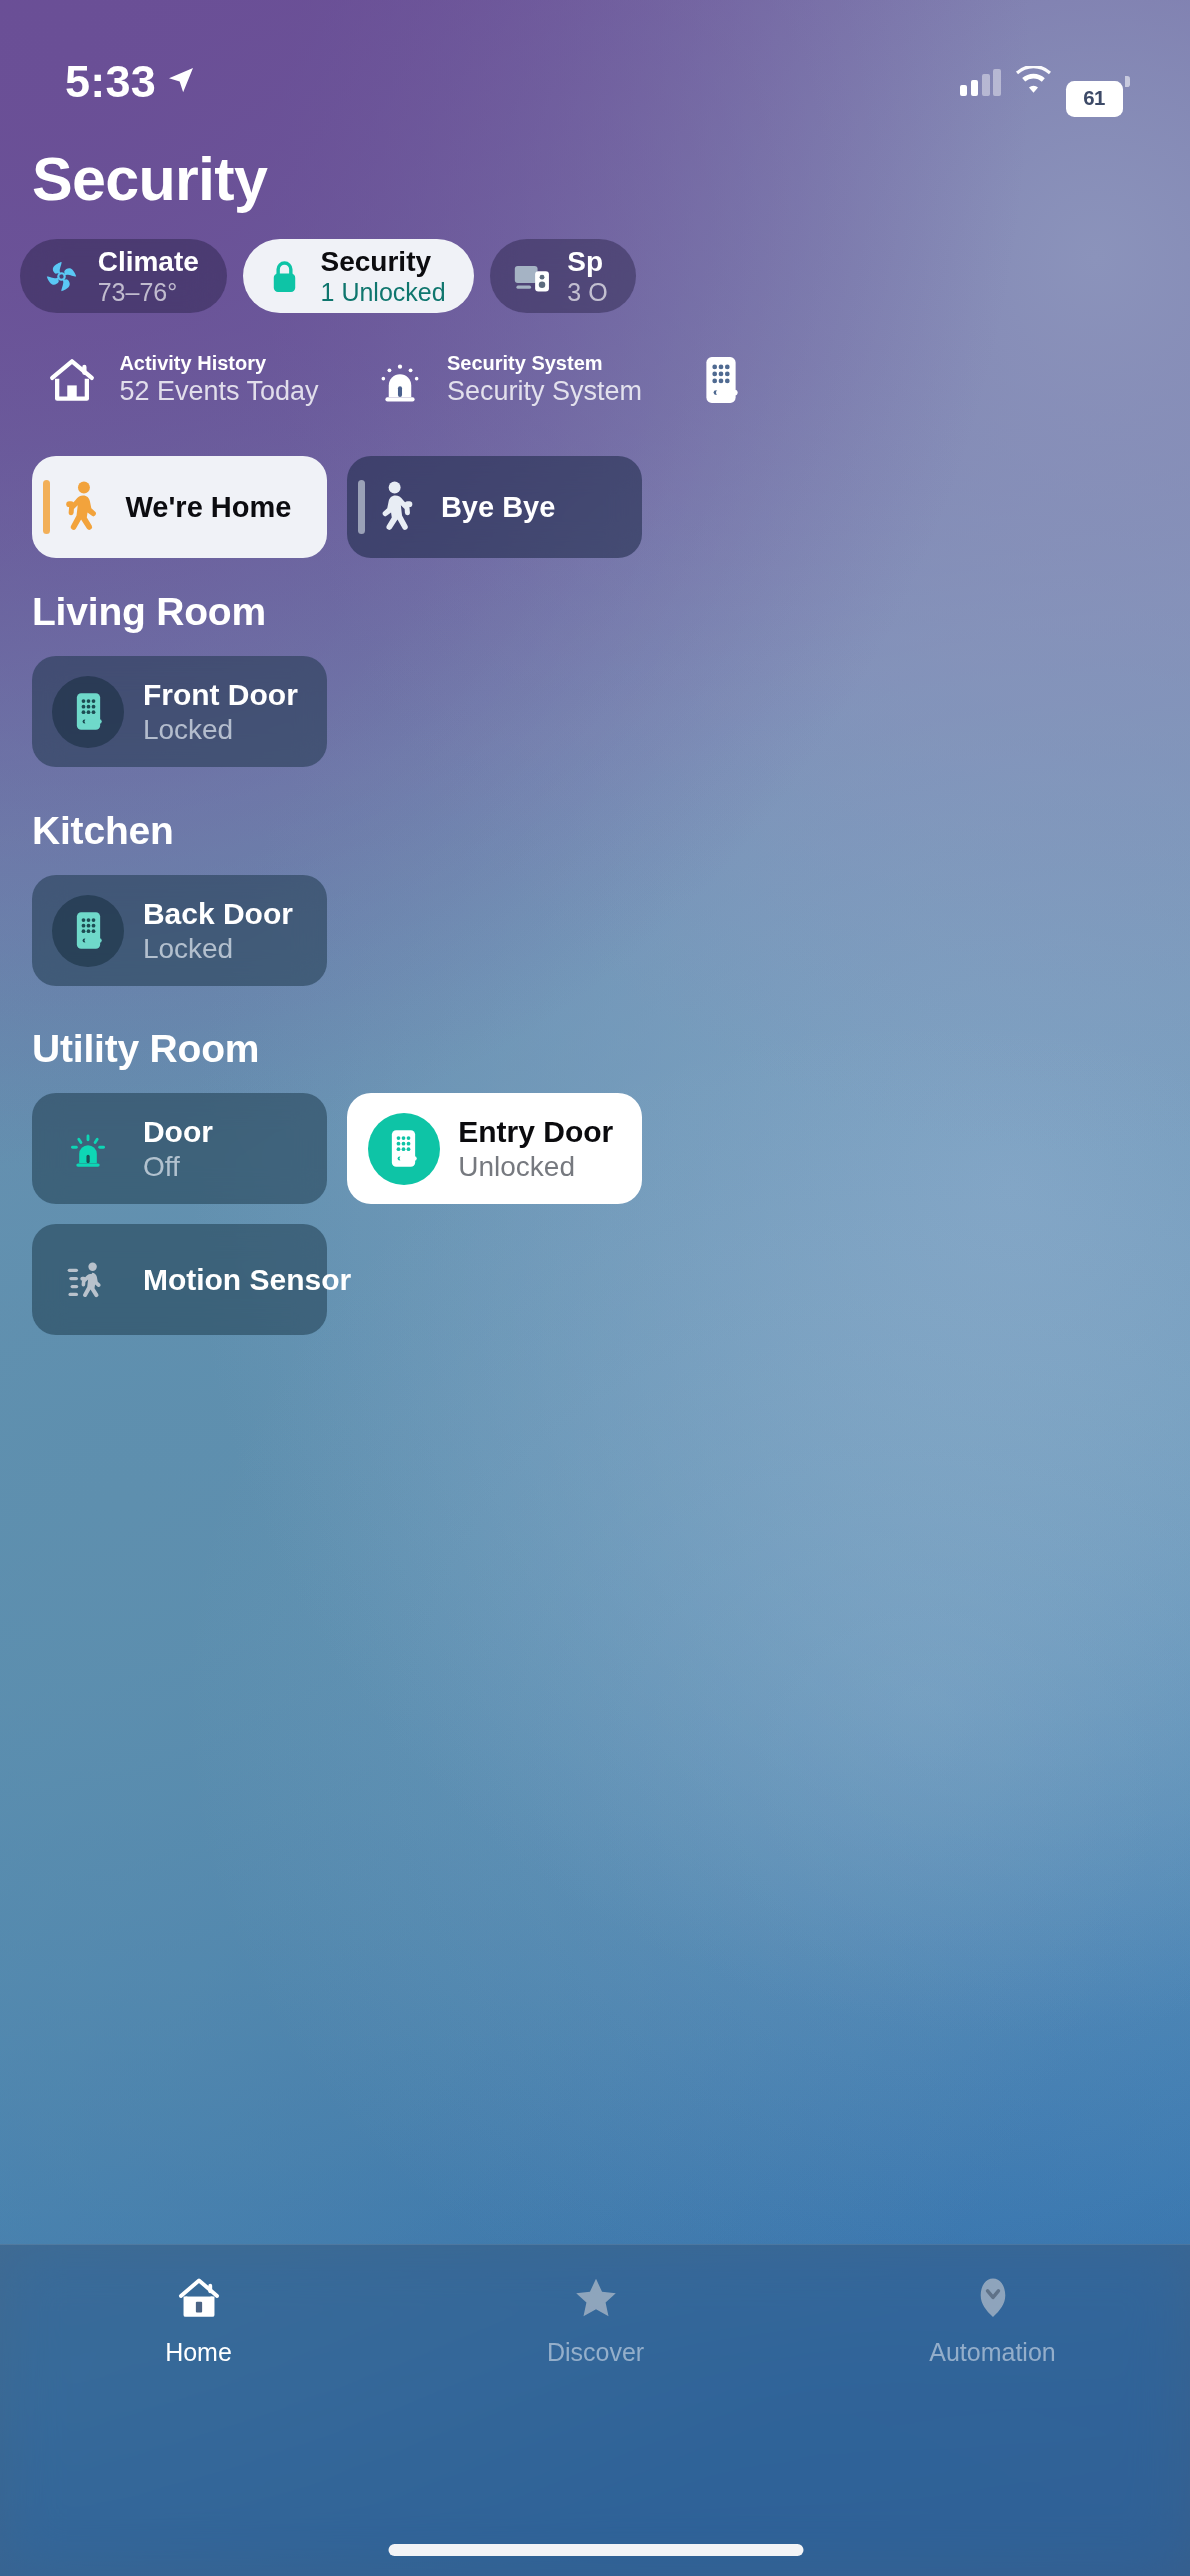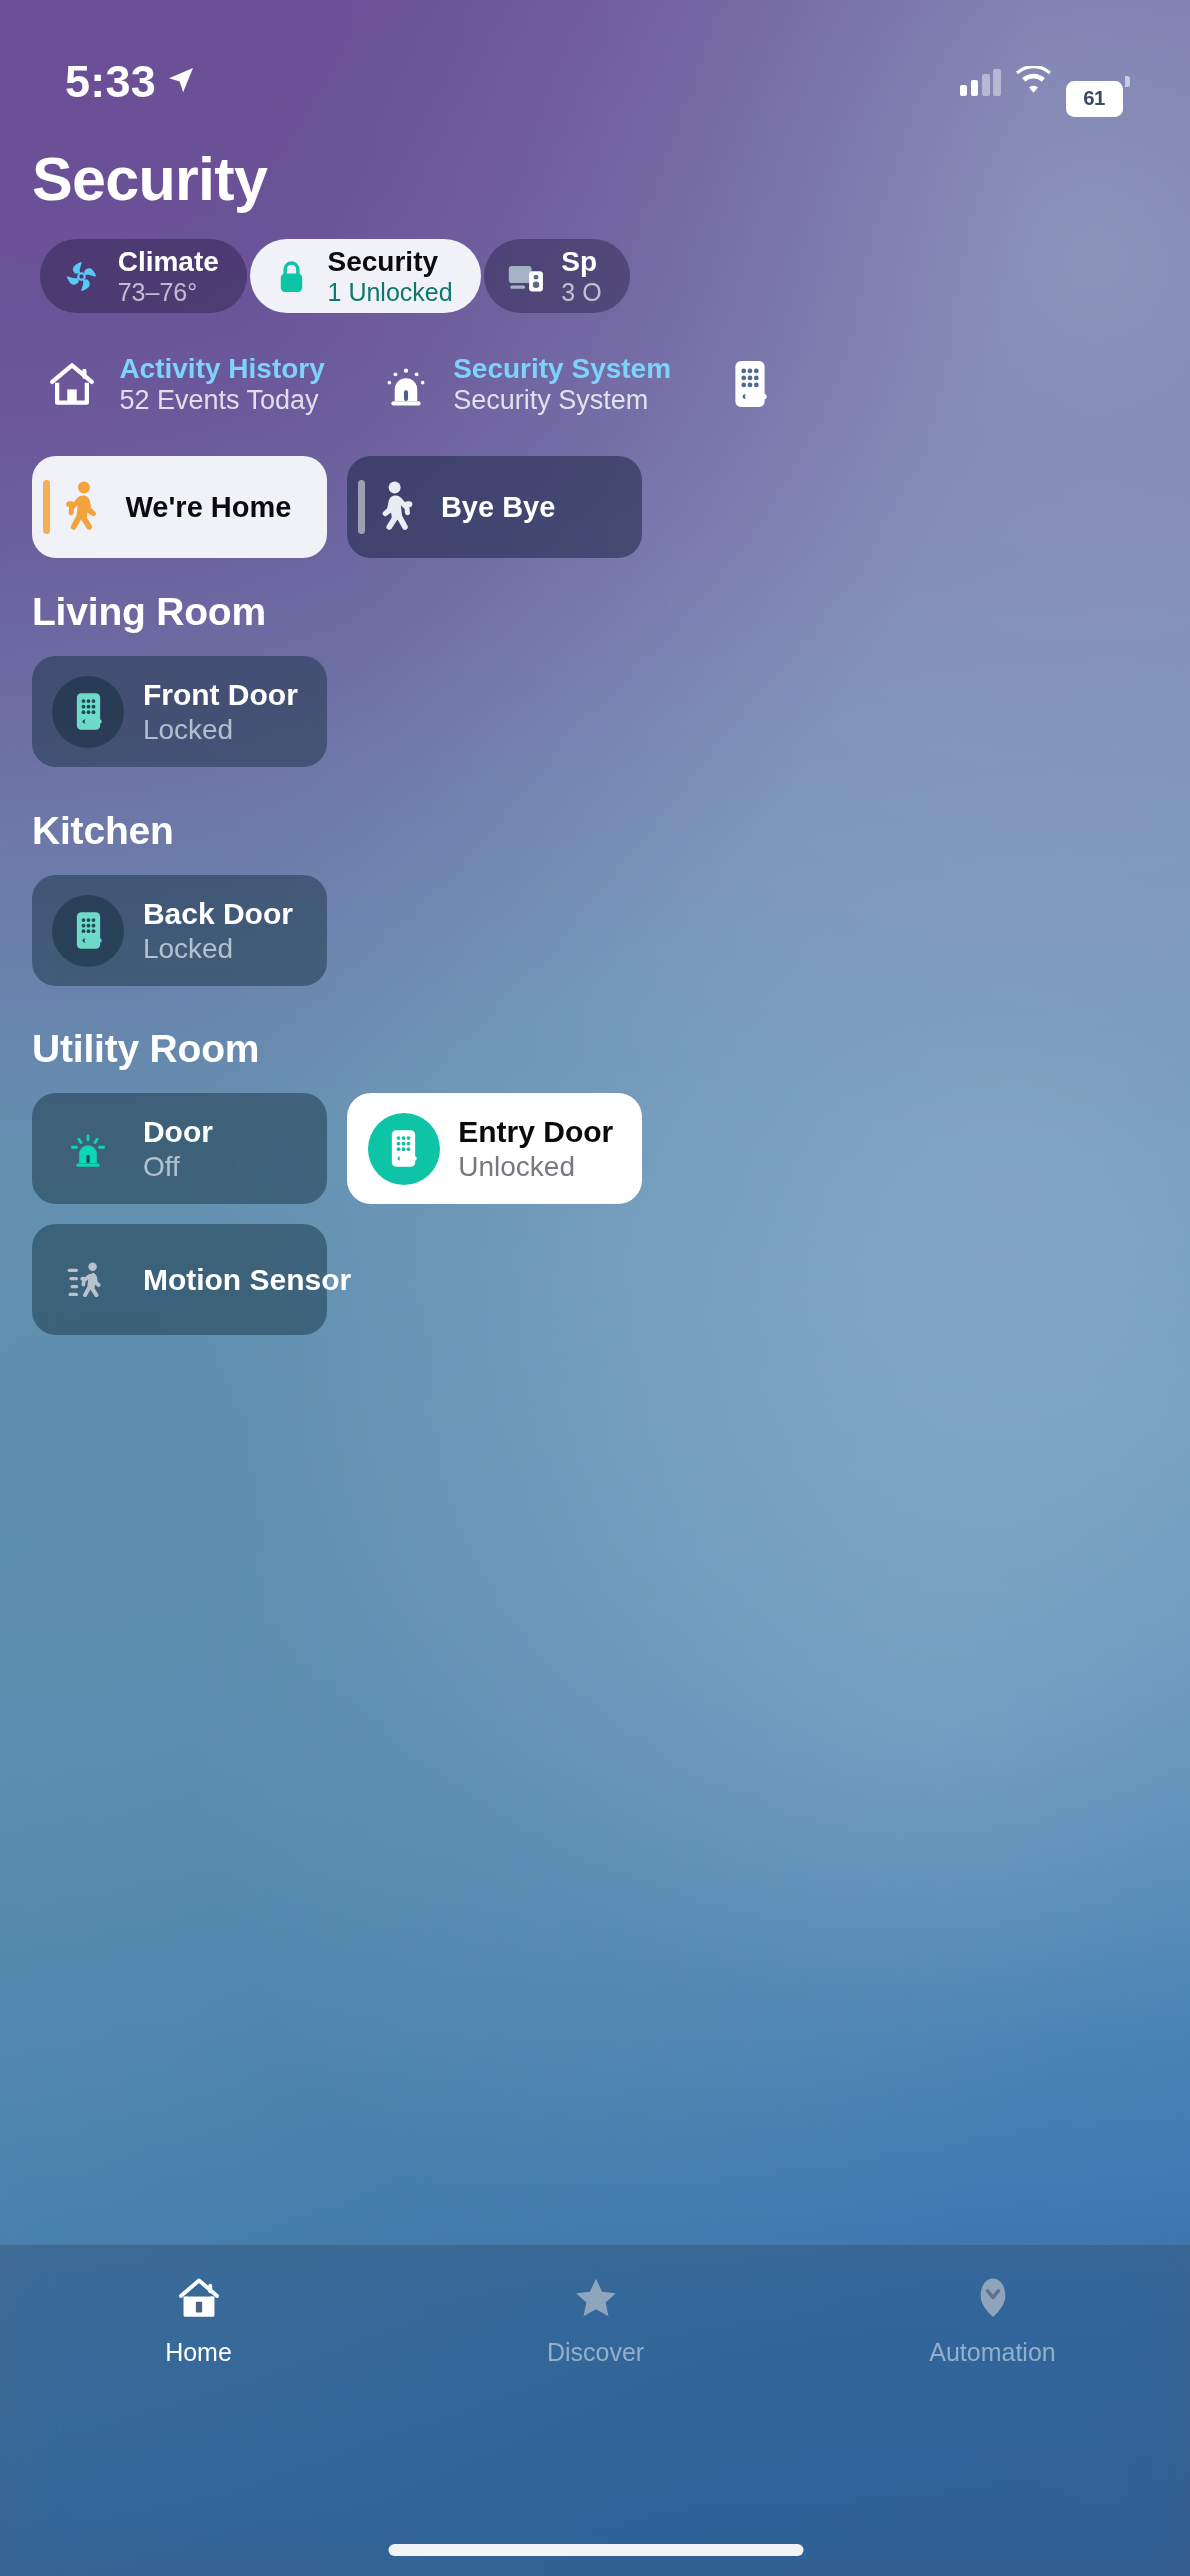--- a/index.html
+++ b/index.html
@@ -60,21 +60,21 @@
 
   
   .page-title{
     position:absolute; left:32px; top:144px;
     font-size:61px; font-weight:700; color:#fff; letter-spacing:-0.7px;
   }
 
   
   .pill-row{
     position:absolute; left:0; right:0; top:239px;
-    display:flex; gap:3px; padding-left:40px; overflow:hidden;
+    display:flex; gap:16px; padding-left:20px; overflow:hidden;
   }
   .pill{
     flex:0 0 auto; height:74px; border-radius:37px;
     display:flex; align-items:center; gap:16.7px;
     padding:0 28px 0 22px;
     background:rgba(30,24,58,.40);
     backdrop-filter:blur(18.5px);
   }
   .pill.active{ background:#f0f2f7; }
   .pill-ico{ width:39px; height:39px; flex:0 0 auto; position:relative; }
@@ -85,21 +85,21 @@
   .pill.active .pill-sub{ color:#0f766e; }
 
   
   .status-strip{
     position:absolute; left:0; right:0; top:352px;
     display:flex; align-items:center; gap:0; padding-left:45px; overflow:hidden;
   }
   .st-item{ flex:0 0 auto; display:flex; align-items:center; gap:20.4px; padding-right:54px; }
   .st-ico{ width:54px; height:54px; flex:0 0 auto; }
   .st-tx{ display:flex; flex-direction:column; line-height:1.18; }
-  .st-name{ font-size:28px; font-weight:700; color:#7dd3fc; white-space:nowrap; }
+  .st-name{ font-size:20px; font-weight:700; color:#ffffff; white-space:nowrap; }
   .st-sub{ font-size:27px; font-weight:400; color:rgba(255,255,255,.80); white-space:nowrap; }
 
   
   .scene-row{
     position:absolute; left:32px; right:0; top:456px;
     display:flex; gap:20.4px;
   }
   .scene{
     flex:0 0 auto; width:295px; height:102px; border-radius:24px;
     display:flex; align-items:center; padding-left:11px; gap:22px;

